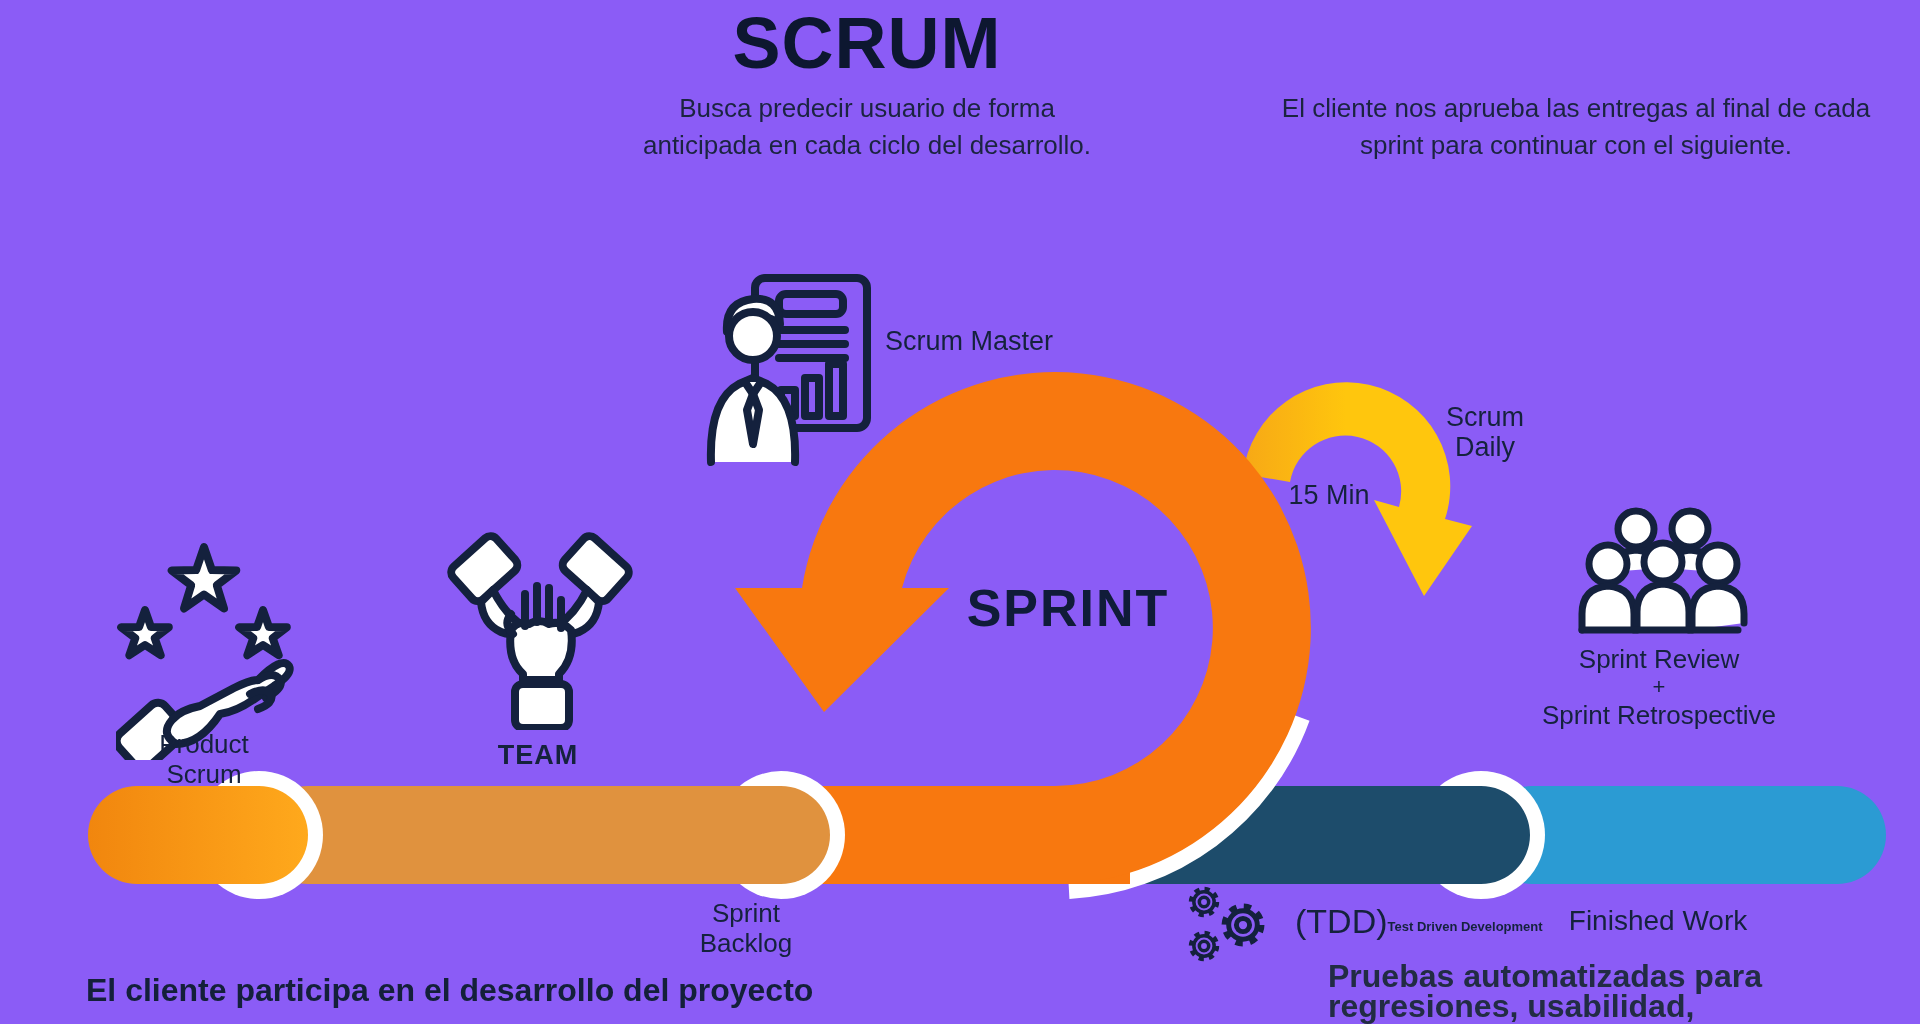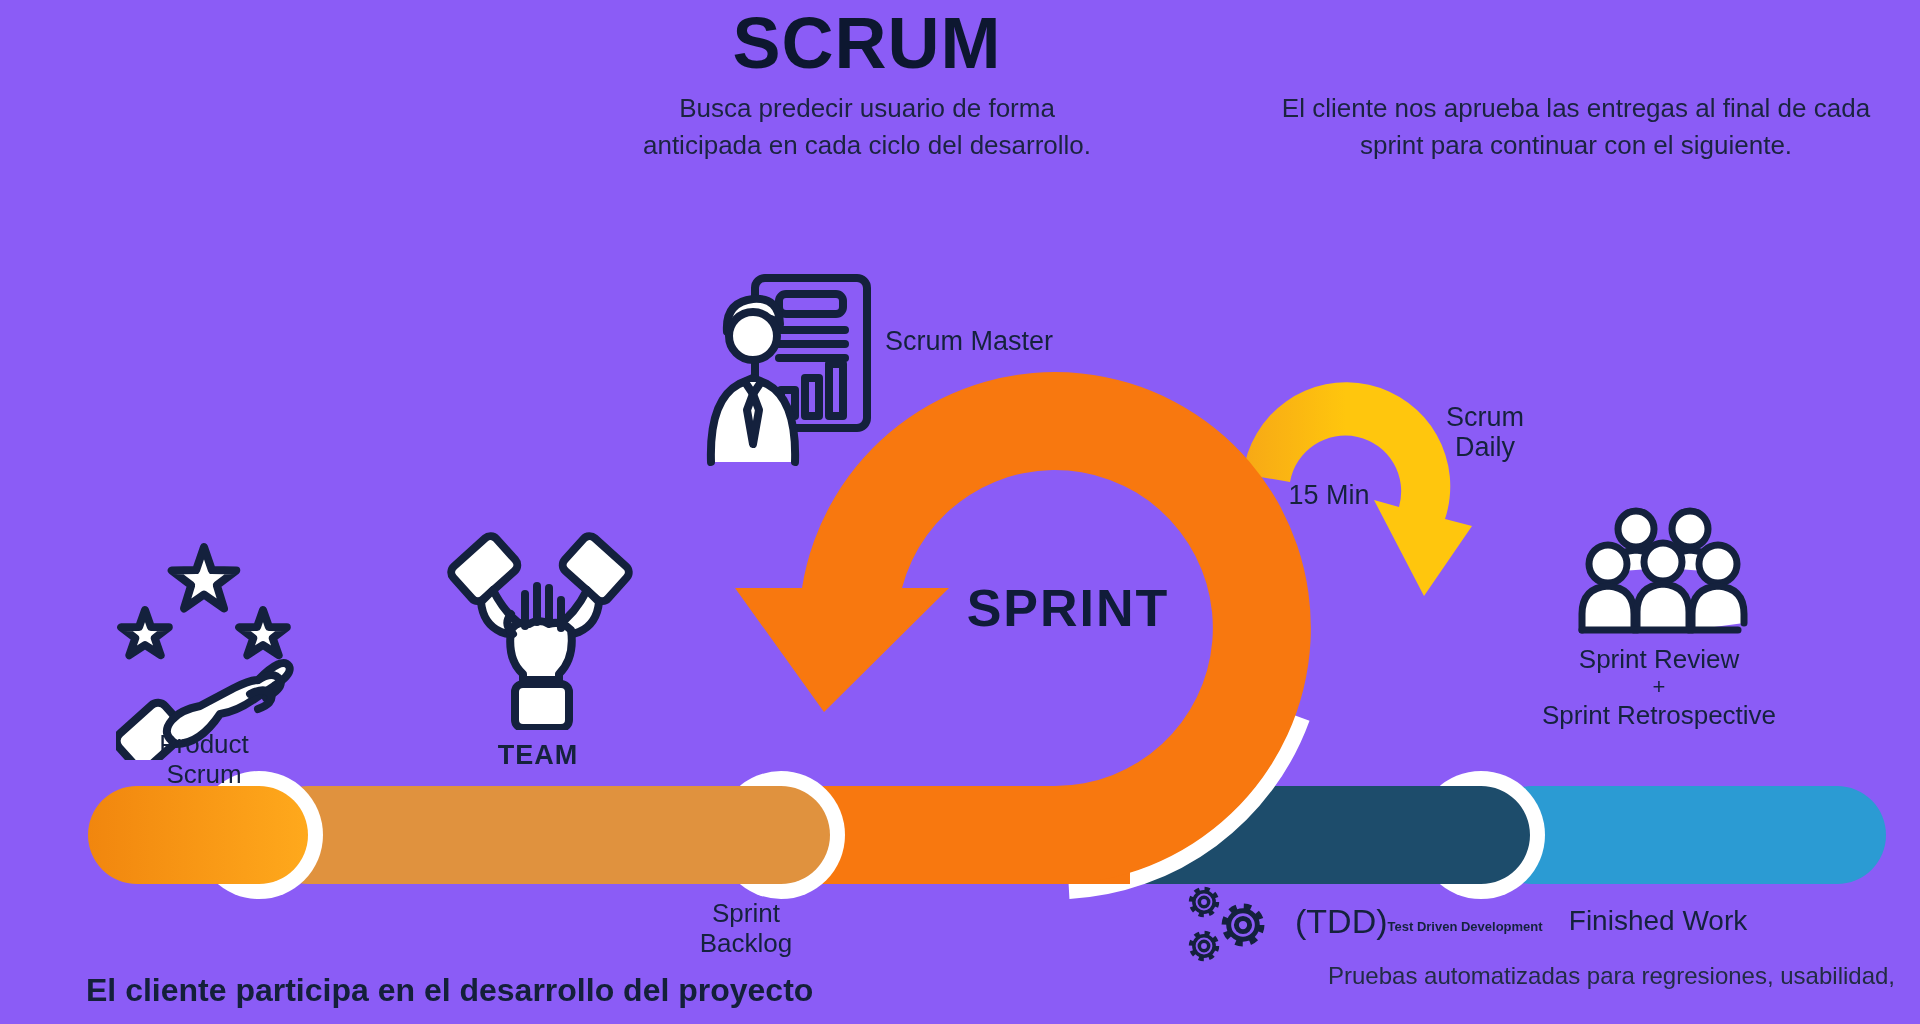--- a/index.html
+++ b/index.html
@@ -7,21 +7,21 @@
           font-family:"Liberation Sans","DejaVu Sans",sans-serif;color:#15223D;}
   .abs{position:absolute;}
   .ctr{transform:translateX(-50%);text-align:center;}
   #title{font-size:72px;font-weight:900;letter-spacing:1px;color:#0D1730;}
   .intro{font-size:26px;line-height:37px;font-weight:500;color:#1B2440;text-align:center;}
   .lbl{font-size:26px;line-height:30px;font-weight:500;color:#15223D;white-space:nowrap;}
   .lbl27{font-size:27px;}
   #sprint-label{font-size:52px;font-weight:800;letter-spacing:2px;color:#101C39;white-space:nowrap;}
   #team-label{font-weight:700;letter-spacing:1px;}
   #client-note{font-size:32px;font-weight:600;color:#14203A;white-space:nowrap;}
-  #qa-note{font-size:24px;line-height:30px;font-weight:400;color:#222C44;}
+  #qa-note{font-size:32px;line-height:30px;font-weight:700;color:#222C44;}
   #tdd-wrap{white-space:nowrap;margin-left:21px;}
   #tdd-abbr{font-size:34px;font-weight:400;color:#15223D;}
   #tdd-full{font-size:13px;font-weight:600;color:#15223D;position:relative;top:-2px;}
   #finished-label{font-size:28px;font-weight:500;}
   svg{display:block;}
 </style>
 </head>
 <body>
 
 <div id="canvas">

